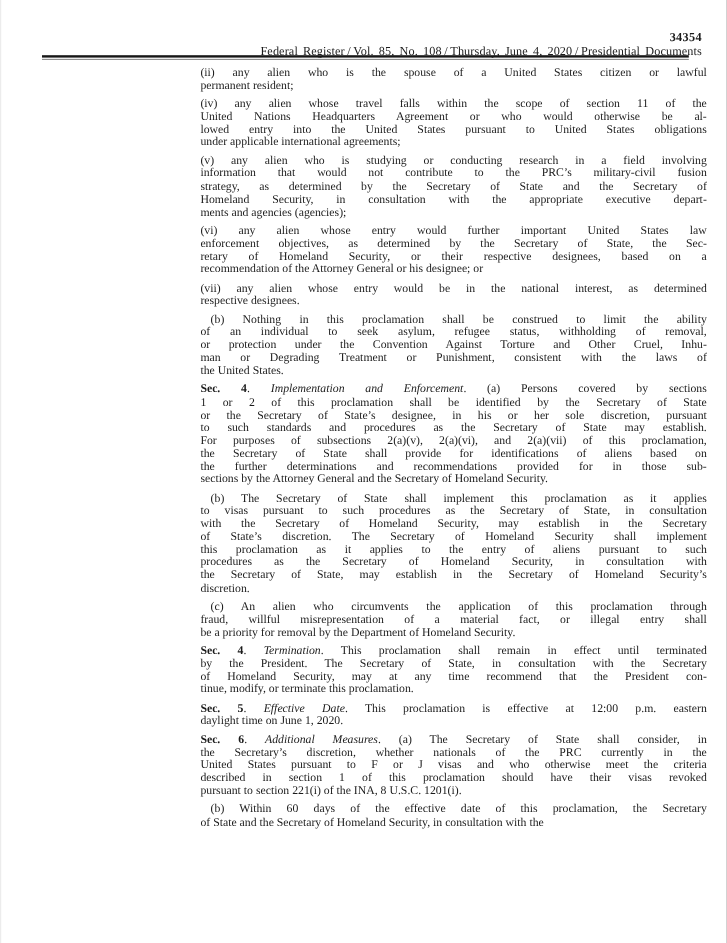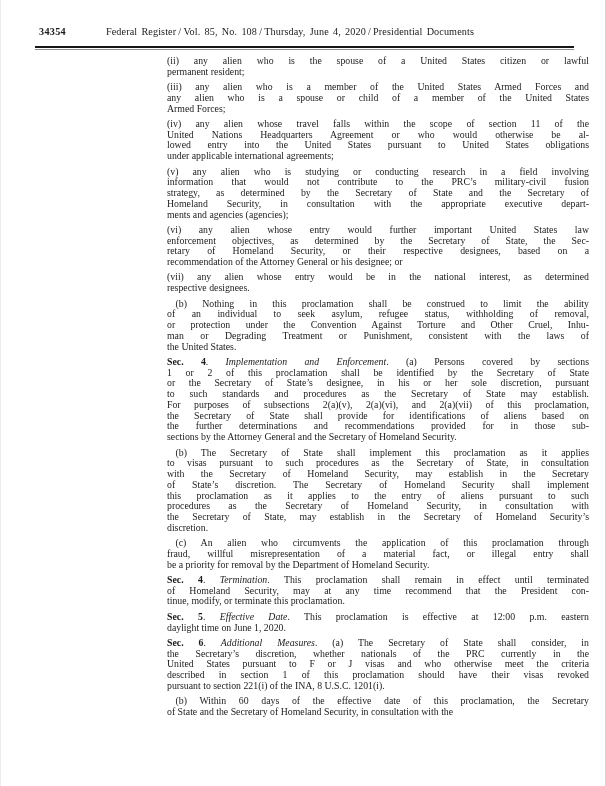--- a/index.html
+++ b/index.html
@@ -18,20 +18,21 @@
   .header {
     position: absolute;
     top: 26px;
     left: 38px;
     right: 20px;
     display: flex;
     align-items: flex-end;
     font-size: 10.2px;
     line-height: 12px;
     white-space: nowrap;
+    flex-direction: column;
   }
   .page-num {
     font-weight: bold;
     letter-spacing: 0.3px;
   }
   .journal {
     margin-left: 40px;
     word-spacing: 1.6px;
     letter-spacing: 0.1px;
   }
@@ -70,25 +71,20 @@
     <span class="page-num">34354</span>
     <span class="journal"><span class="jb">Federal Register</span><span> / Vol. 85, No. 108 / Thursday, June 4, 2020 / Presidential Documents</span></span>
   </div>
 
   <div class="rule"></div>
 
   <div class="body-col">
       <div class="para sub">
         <div class="line j">(ii) any alien who is the spouse of a United States citizen or lawful</div>
         <div class="line">permanent resident;</div>
-      </div>
-      <div class="para sub">
-        <div class="line j">(iii) any alien who is a member of the United States Armed Forces and</div>
-        <div class="line j">any alien who is a spouse or child of a member of the United States</div>
-        <div class="line">Armed Forces;</div>
       </div>
       <div class="para sub">
         <div class="line j">(iv) any alien whose travel falls within the scope of section 11 of the</div>
         <div class="line j">United Nations Headquarters Agreement or who would otherwise be al-</div>
         <div class="line j">lowed entry into the United States pursuant to United States obligations</div>
         <div class="line">under applicable international agreements;</div>
       </div>
       <div class="para sub">
         <div class="line j">(v) any alien who is studying or conducting research in a field involving</div>
         <div class="line j">information that would not contribute to the PRC’s military-civil fusion</div>
@@ -133,20 +129,21 @@
         <div class="line j">the Secretary of State, may establish in the Secretary of Homeland Security’s</div>
         <div class="line">discretion.</div>
       </div>
       <div class="para indent">
         <div class="line j">(c) An alien who circumvents the application of this proclamation through</div>
         <div class="line j">fraud, willful misrepresentation of a material fact, or illegal entry shall</div>
         <div class="line">be a priority for removal by the Department of Homeland Security.</div>
       </div>
       <div class="para sec">
         <div class="line j"><span class="b">Sec. 4</span><span>. </span><span class="i">Termination</span><span>. This proclamation shall remain in effect until terminated</span></div>
+        <div class="line j">by the President. The Secretary of State, in consultation with the Secretary</div>
         <div class="line j">of Homeland Security, may at any time recommend that the President con-</div>
         <div class="line">tinue, modify, or terminate this proclamation.</div>
       </div>
       <div class="para sec">
         <div class="line j"><span class="b">Sec. 5</span><span>. </span><span class="i">Effective Date</span><span>. This proclamation is effective at 12:00 p.m. eastern</span></div>
         <div class="line">daylight time on June 1, 2020.</div>
       </div>
       <div class="para sec">
         <div class="line j"><span class="b">Sec. 6</span><span>. </span><span class="i">Additional Measures</span><span>. (a) The Secretary of State shall consider, in</span></div>
         <div class="line j">the Secretary’s discretion, whether nationals of the PRC currently in the</div>

